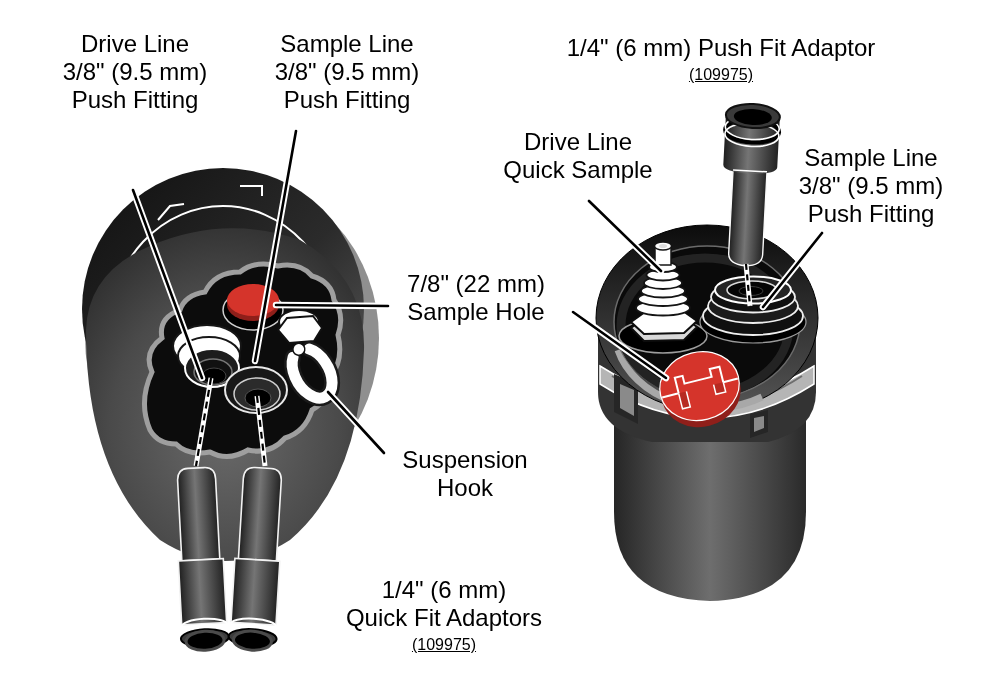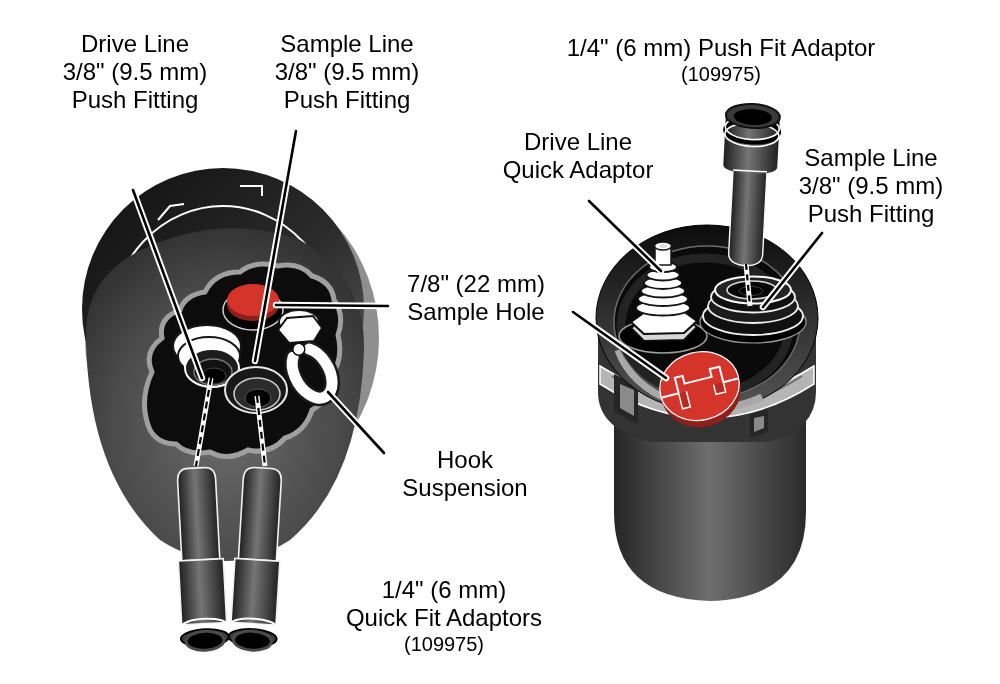--- a/index.html
+++ b/index.html
@@ -3,21 +3,21 @@
 <meta charset="utf-8">
 <style>
   html,body{margin:0;padding:0;}
   body{
     width:1000px;height:684px;background:#ffffff;position:relative;overflow:hidden;
     font-family:"Liberation Sans", sans-serif;color:#000;
   }
   #canvas{position:absolute;inset:0;width:1000px;height:499px;}
   svg{position:absolute;left:0;top:0;}
   .label{position:absolute;text-align:center;font-size:24px;line-height:28px;font-weight:400;}
-  .label .small{font-size:20px;line-height:25px;}
+  .label .small{font-size:16px;line-height:25px;text-decoration:underline;}
 </style>
 </head>
 <body>
 
 <div id="canvas">
 
 <svg width="1000" height="684" viewBox="0 0 1000 684">
   <defs>
     <linearGradient id="gDome" x1="0" y1="0" x2="1" y2="1">
       <stop offset="0" stop-color="#0f0f0f"></stop>
@@ -232,37 +232,37 @@
   <div>Push Fitting</div>
 </div>
 
 <div class="label" style="left:511px;top:34px;width:420px;">
   <div>1/4" (6 mm) Push Fit Adaptor</div>
   <div class="small">(109975)</div>
 </div>
 
 <div class="label" style="left:468px;top:128px;width:220px;">
   <div>Drive Line</div>
-  <div>Quick Adaptor</div>
+  <div>Quick Sample</div>
 </div>
 
 <div class="label" style="left:761px;top:144px;width:220px;">
   <div>Sample Line</div>
   <div>3/8" (9.5 mm)</div>
   <div>Push Fitting</div>
 </div>
 
 <div class="label" style="left:366px;top:270px;width:220px;">
   <div>7/8" (22 mm)</div>
   <div>Sample Hole</div>
 </div>
 
 <div class="label" style="left:355px;top:446px;width:220px;">
+  <div>Suspension</div>
   <div>Hook</div>
-  <div>Suspension</div>
 </div>
 
 <div class="label" style="left:324px;top:576px;width:240px;">
   <div>1/4" (6 mm)</div>
   <div>Quick Fit Adaptors</div>
   <div class="small">(109975)</div>
 </div>
 
 </div>
 

